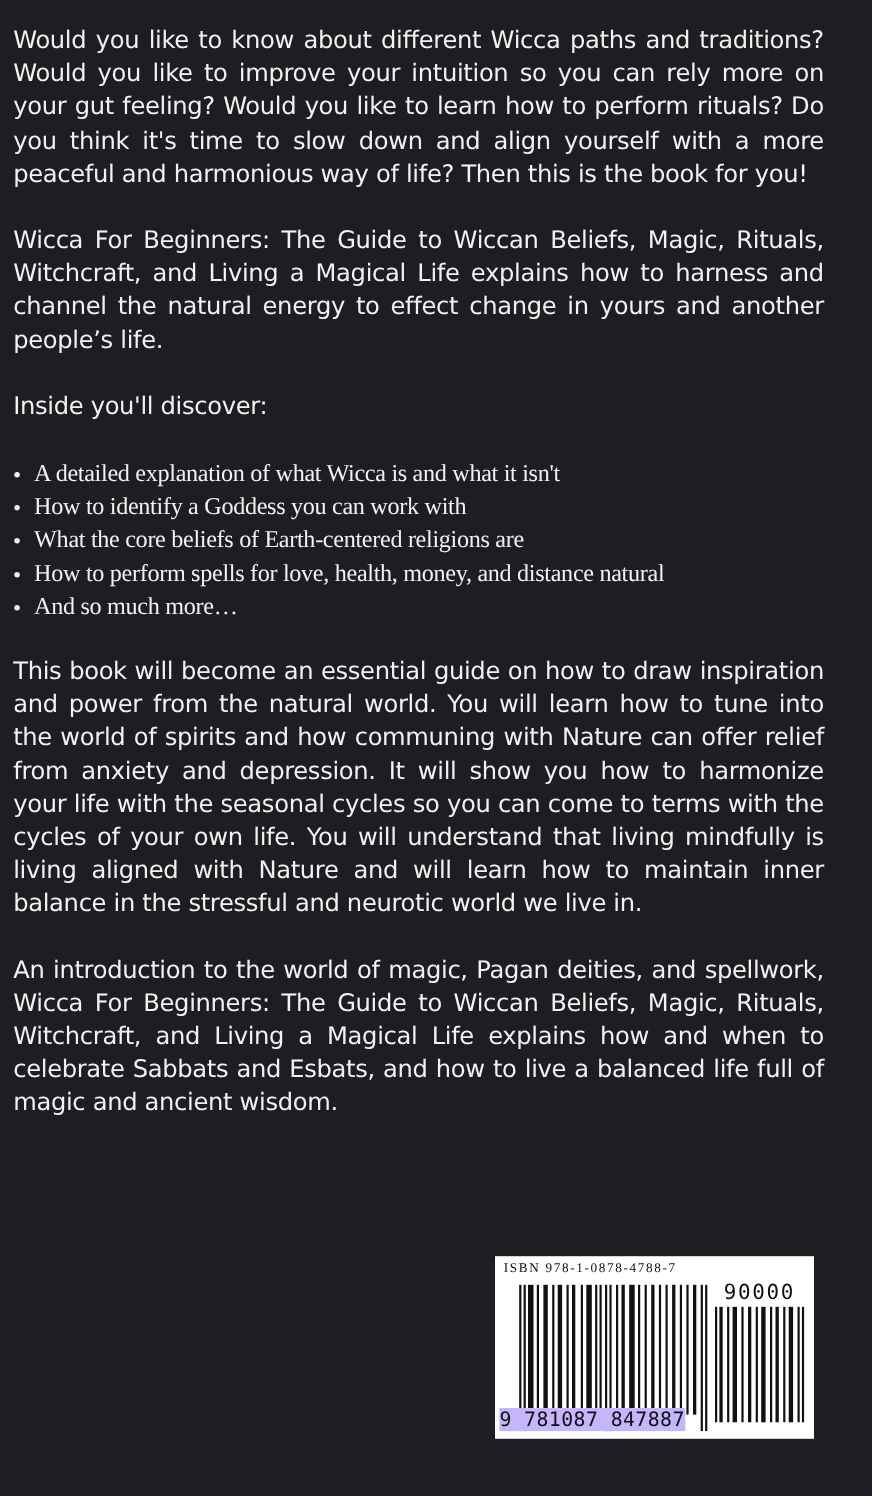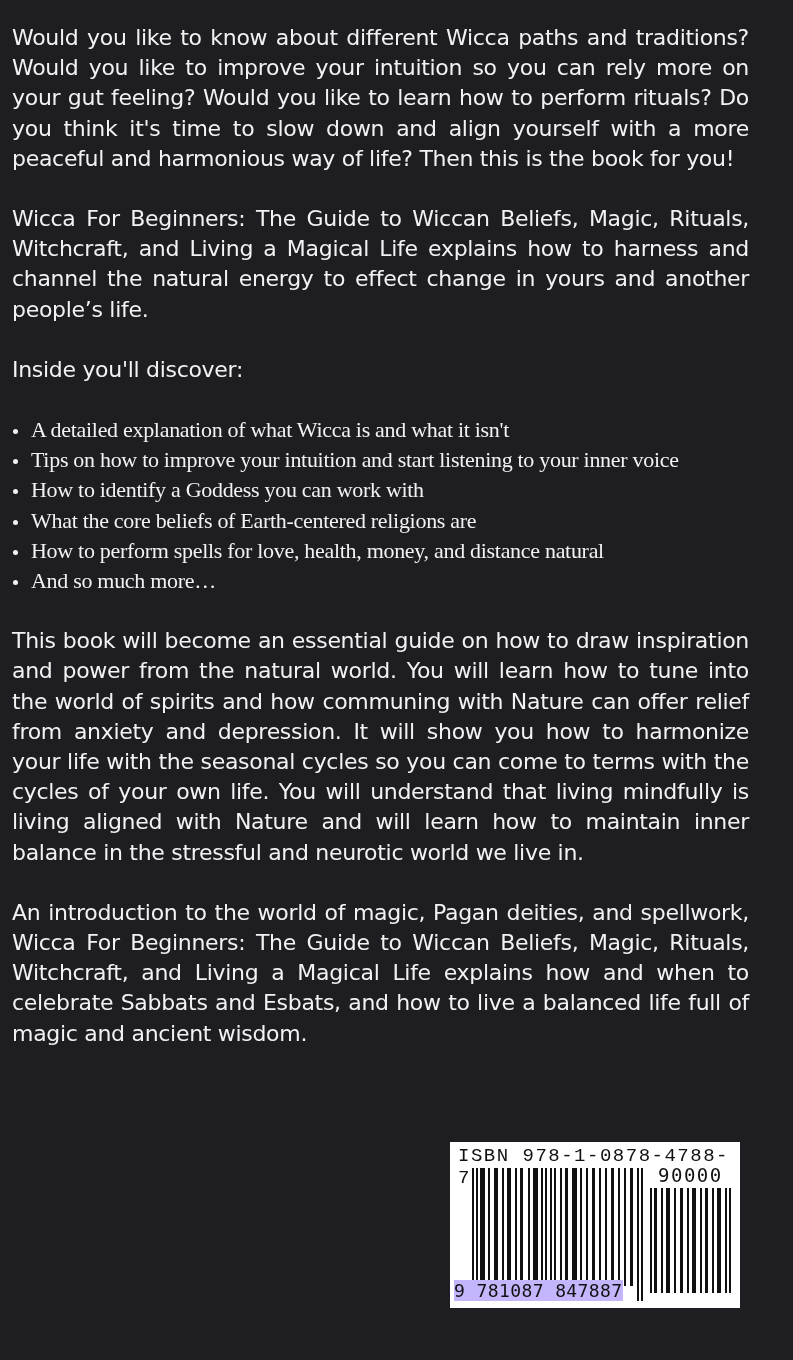--- a/index.html
+++ b/index.html
@@ -21,21 +21,21 @@
     ul.bullets li::before {
       content: ""; position: absolute; left: 1px; top: 14px;
       width: 5px; height: 5px; border-radius: 50%; background: #f2f2f2;
     }
     .barcode-box {
       position: absolute; left: 450px; top: 1142px; width: 290px; height: 166px;
       background: #ffffff; color: #111;
     }
     .isbn-text {
       position: absolute; left: 8px; top: 3px;
-      font-family: Liberation Mono, monospace; font-size: 19px; letter-spacing: 1.5px;
+      font-family: Liberation Serif, serif; font-size: 12px; letter-spacing: 1.5px;
     }
     .price-text {
       position: absolute; left: 208px; top: 22px;
       font-family: "DejaVu Sans Mono", monospace; font-size: 19px; letter-spacing: 1.5px;
     }
     .digits-text {
       position: absolute; left: 4px; top: 138px;
       font-family: "DejaVu Sans Mono", monospace; font-size: 18px; letter-spacing: 0.4px;
       background: #c4b5fd;
     }
@@ -45,21 +45,20 @@
   </style>
 </head>
 <body>
 
 <div class="page">
   <p class="para">Would you like to know about different Wicca paths and traditions? Would you like to improve your intuition so you can rely more on your gut feeling? Would you like to learn how to perform rituals? Do you think it's time to slow down and align yourself with a more peaceful and harmonious way of life? Then this is the book for you!</p>
   <p class="para">Wicca For Beginners: The Guide to Wiccan Beliefs, Magic, Rituals, Witchcraft, and Living a Magical Life explains how to harness and channel the natural energy to effect change in yours and another people’s life.</p>
   <p class="para left">Inside you'll discover:</p>
   <ul class="bullets">
     <li>A detailed explanation of what Wicca is and what it isn't</li>
-    <li>Tips on how to improve your intuition and start listening to your inner voice</li>
     <li>How to identify a Goddess you can work with</li>
     <li>What the core beliefs of Earth-centered religions are</li>
     <li>How to perform spells for love, health, money, and distance natural</li>
     <li>And so much more…</li>
   </ul>
   <p class="para">This book will become an essential guide on how to draw inspiration and power from the natural world. You will learn how to tune into the world of spirits and how communing with Nature can offer relief from anxiety and depression. It will show you how to harmonize your life with the seasonal cycles so you can come to terms with the cycles of your own life. You will understand that living mindfully is living aligned with Nature and will learn how to maintain inner balance in the stressful and neurotic world we live in.</p>
   <p class="para">An introduction to the world of magic, Pagan deities, and spellwork, Wicca For Beginners: The Guide to Wiccan Beliefs, Magic, Rituals, Witchcraft, and Living a Magical Life explains how and when to celebrate Sabbats and Esbats, and how to live a balanced life full of magic and ancient wisdom.</p>
 </div>
 
 <div class="barcode-box">

